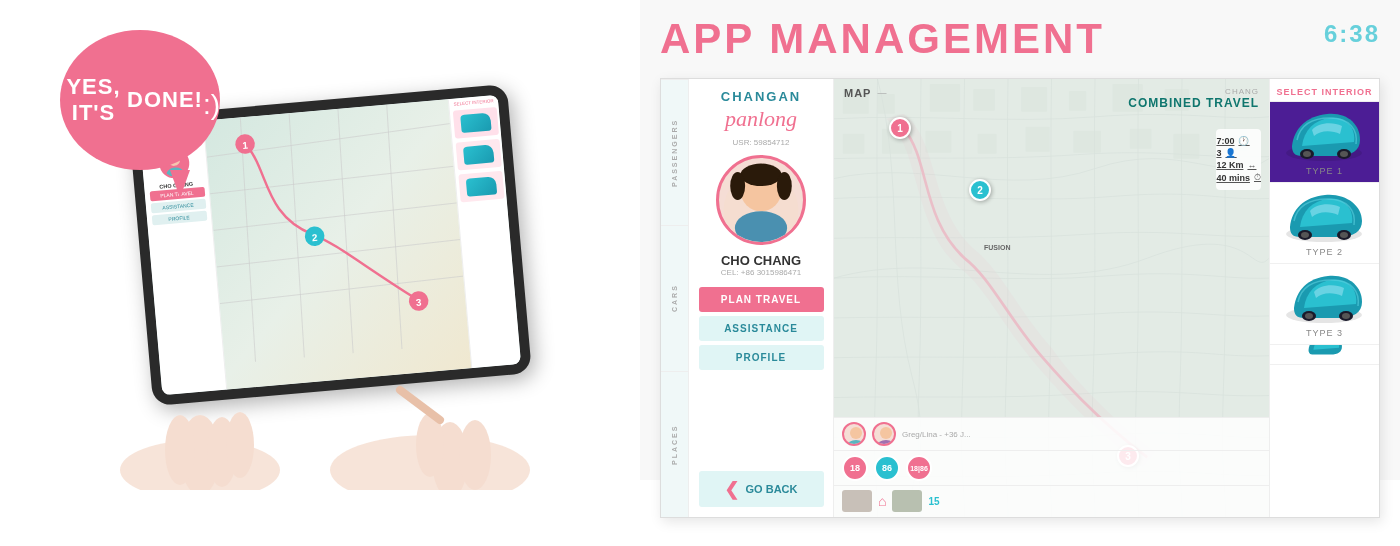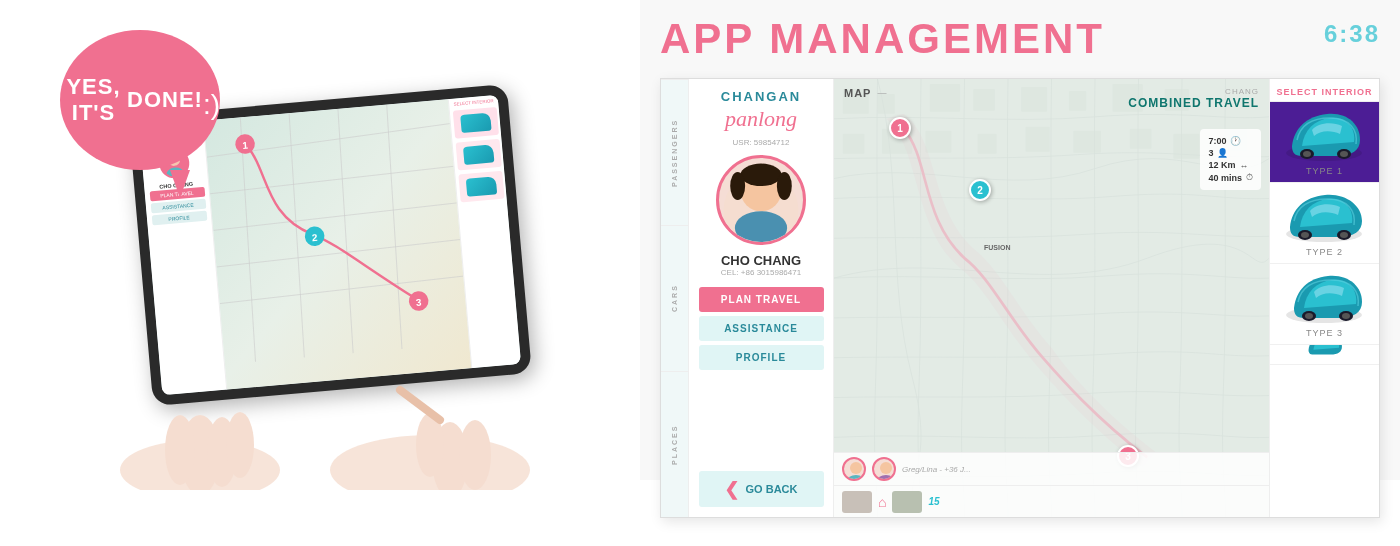--- a/index.html
+++ b/index.html
@@ -415,23 +415,24 @@
     .pin-pink { background: #f07090; }
     .pin-teal { background: #2ac0d0; }
 
     
     .stats-overlay {
       position: absolute;
       right: 8px;
       top: 50px;
       background: rgba(255,255,255,0.85);
       border-radius: 4px;
-      padding: 5px 8px;
+      padding: 5px 0;
       font-size: 9px;
       color: #555;
+      text-decoration: underline;
     }
     .stat-row {
       display: flex;
       align-items: center;
       gap: 4px;
       margin: 2px 0;
     }
     .stat-val {
       font-weight: bold;
       color: #333;
@@ -465,25 +466,24 @@
       position: absolute;
       bottom: 0;
       left: 0;
       right: 0;
       background: rgba(255,255,255,0.85);
       display: flex;
       flex-direction: column;
     }
     .info-row {
       display: flex;
-      align-items: center;
+      align-items: flex-start;
       padding: 4px 8px;
       border-top: 1px solid #eee;
       min-height: 32px;
-      font-style: italic;
     }
     .row-items {
       display: flex;
       align-items: center;
       gap: 6px;
       flex-wrap: wrap;
     }
     .passenger-avatar {
       width: 24px;
       height: 24px;
@@ -815,20 +815,31 @@
             <div class="passenger-avatar">
               <svg viewBox="0 0 24 24" width="24" height="24">
                 <circle cx="12" cy="9" r="6" fill="#f5c5a0"></circle>
                 <ellipse cx="12" cy="22" rx="9" ry="6" fill="#a070b0"></ellipse>
               </svg>
             </div>
             <span style="font-size:8px; color:#aaa;">Greg/Lina - +36 J...</span>
           </div>
         </div>
 
+        <div class="info-row">
+          <div class="row-items">
+            <div class="car-badge">18</div>
+            <div class="car-badge car-badge-teal">86</div>
+            <div class="car-badge" style="font-size:7px;">
+              <span>18</span>
+                <span>|</span>
+                <span>86</span>
+            </div>
+          </div>
+        </div>
 
         <div class="info-row">
           <div class="row-items">
             <div class="place-thumb" style="background:#c8c0b8;"></div>
             <span style="font-size:14px; color:#f07090;">⌂</span>
             <div class="place-thumb" style="background:#b8c0b0;"></div>
             <span style="font-size:10px; color:#2ac0d0; font-weight:bold;">15</span>
           </div>
         </div>
       </div>

